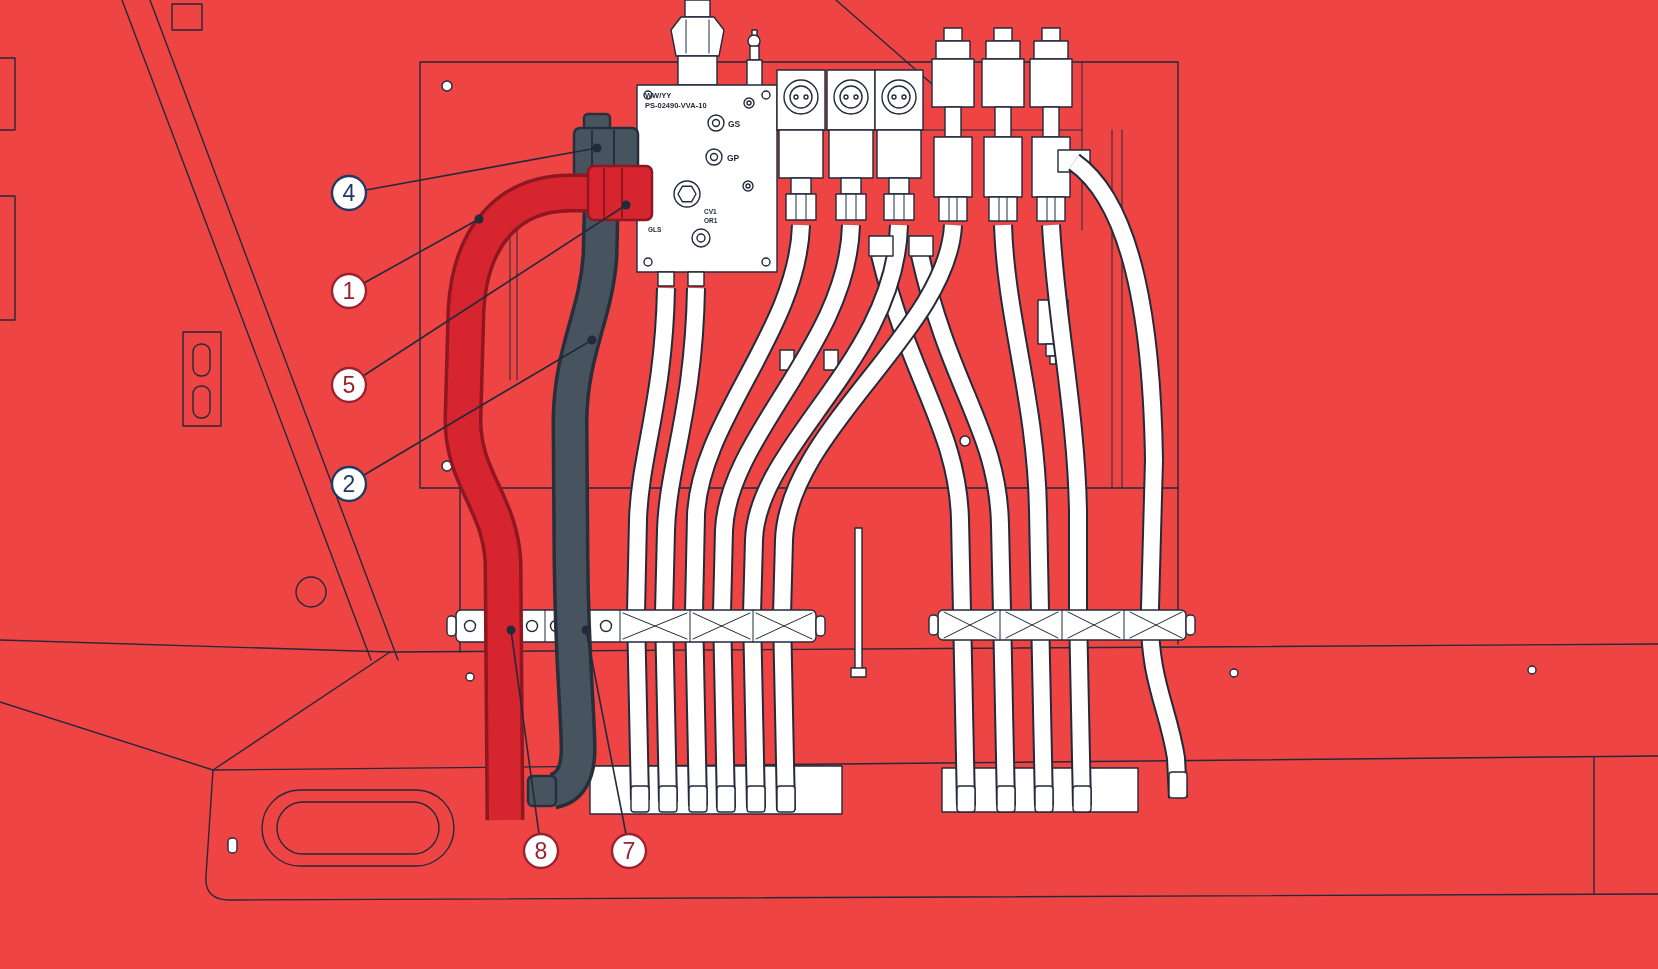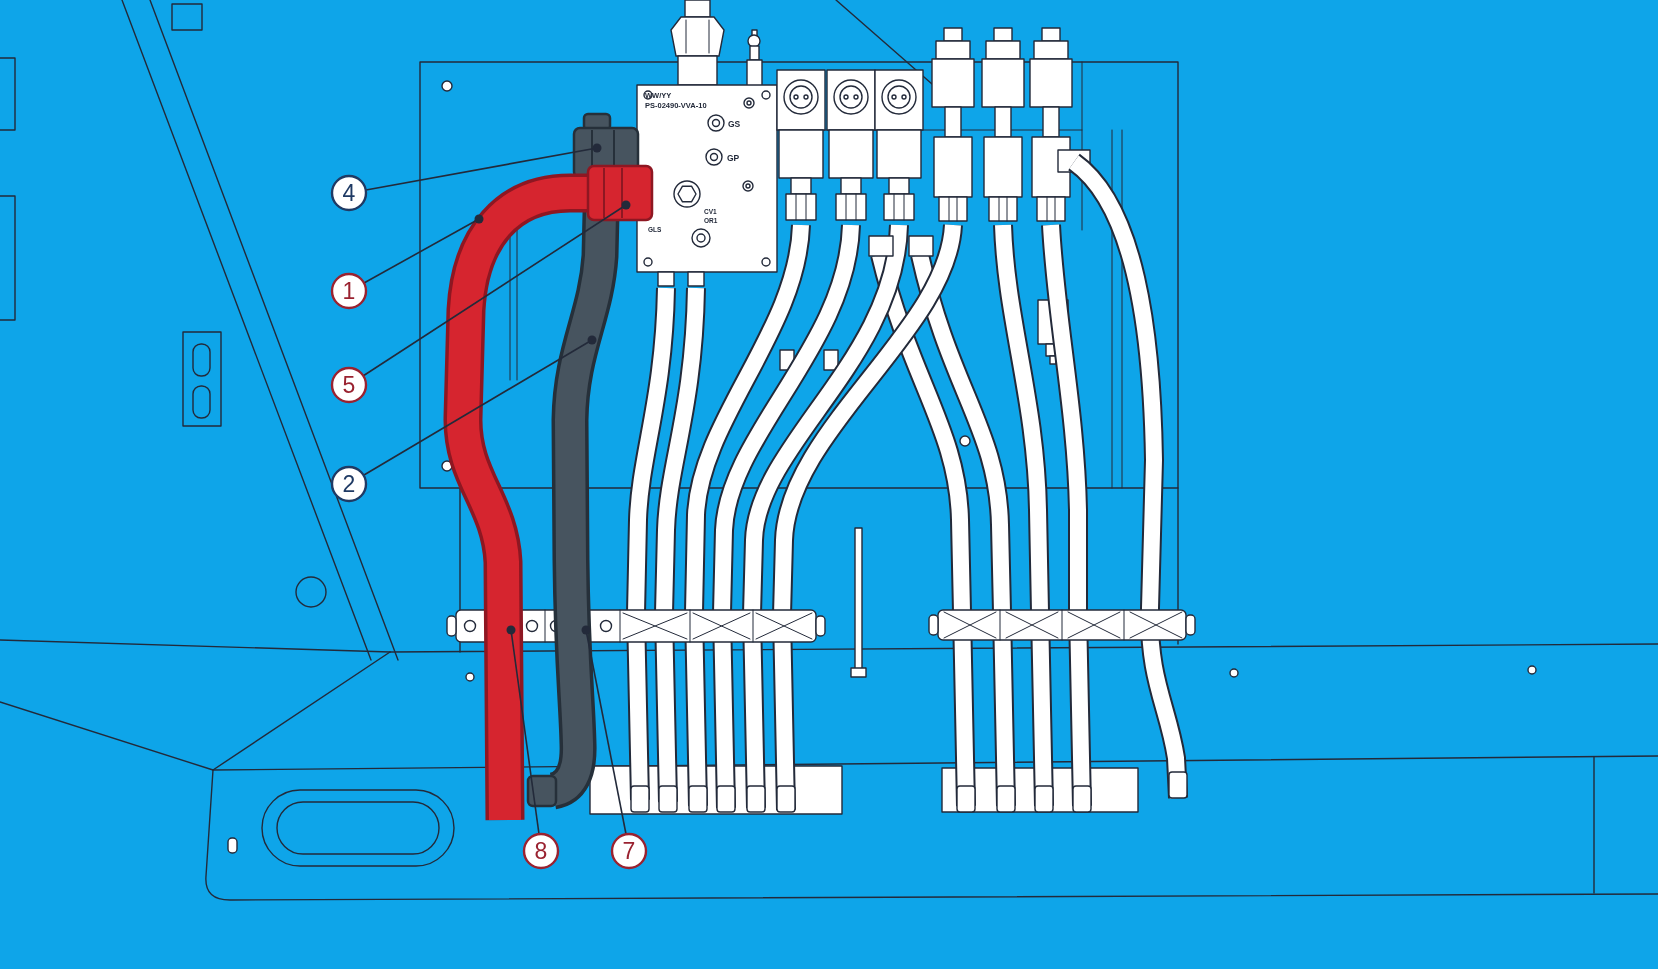--- a/index.html
+++ b/index.html
@@ -1,16 +1,16 @@
 <!DOCTYPE html>
 <html style="--line: #232a3a; --red-hose: #d6252f; --red-hose-dark: #8e1722; --dark-hose: #47545f; --dark-hose-dark: #26303a; --callout-blue: #1f3a64; --callout-red: #9a2230; --background: #ffffff;"><head>
 <meta charset="utf-8">
 <style>
   html,body{margin:0;padding:0;background:#ffffff;}
-  .page{position:relative;width:1658px;height:969px;background:#0ea5e9;overflow:hidden;
+  .page{position:relative;width:1658px;height:969px;background:#ef4444;overflow:hidden;
         font-family:"Liberation Sans",sans-serif;}
   svg{display:block;}
   .ln{fill:none;stroke:var(--line,#232a3a);stroke-width:1.4;stroke-linecap:round;stroke-linejoin:round;}
   .lnf{fill:#fff;stroke:var(--line,#232a3a);stroke-width:1.4;stroke-linejoin:round;}
   .thin{stroke-width:1;}
   .hose-o{fill:none;stroke:var(--line,#232a3a);stroke-width:20;}
   .hose-w{fill:none;stroke:#fff;stroke-width:16;}
   .red-o{fill:none;stroke:var(--red-hose-dark,#8e1722);stroke-width:39;}
   .red-f{fill:none;stroke:var(--red-hose,#d6252f);stroke-width:32;}
   .dark-o{fill:none;stroke:var(--dark-hose-dark,#26303a);stroke-width:37;}

